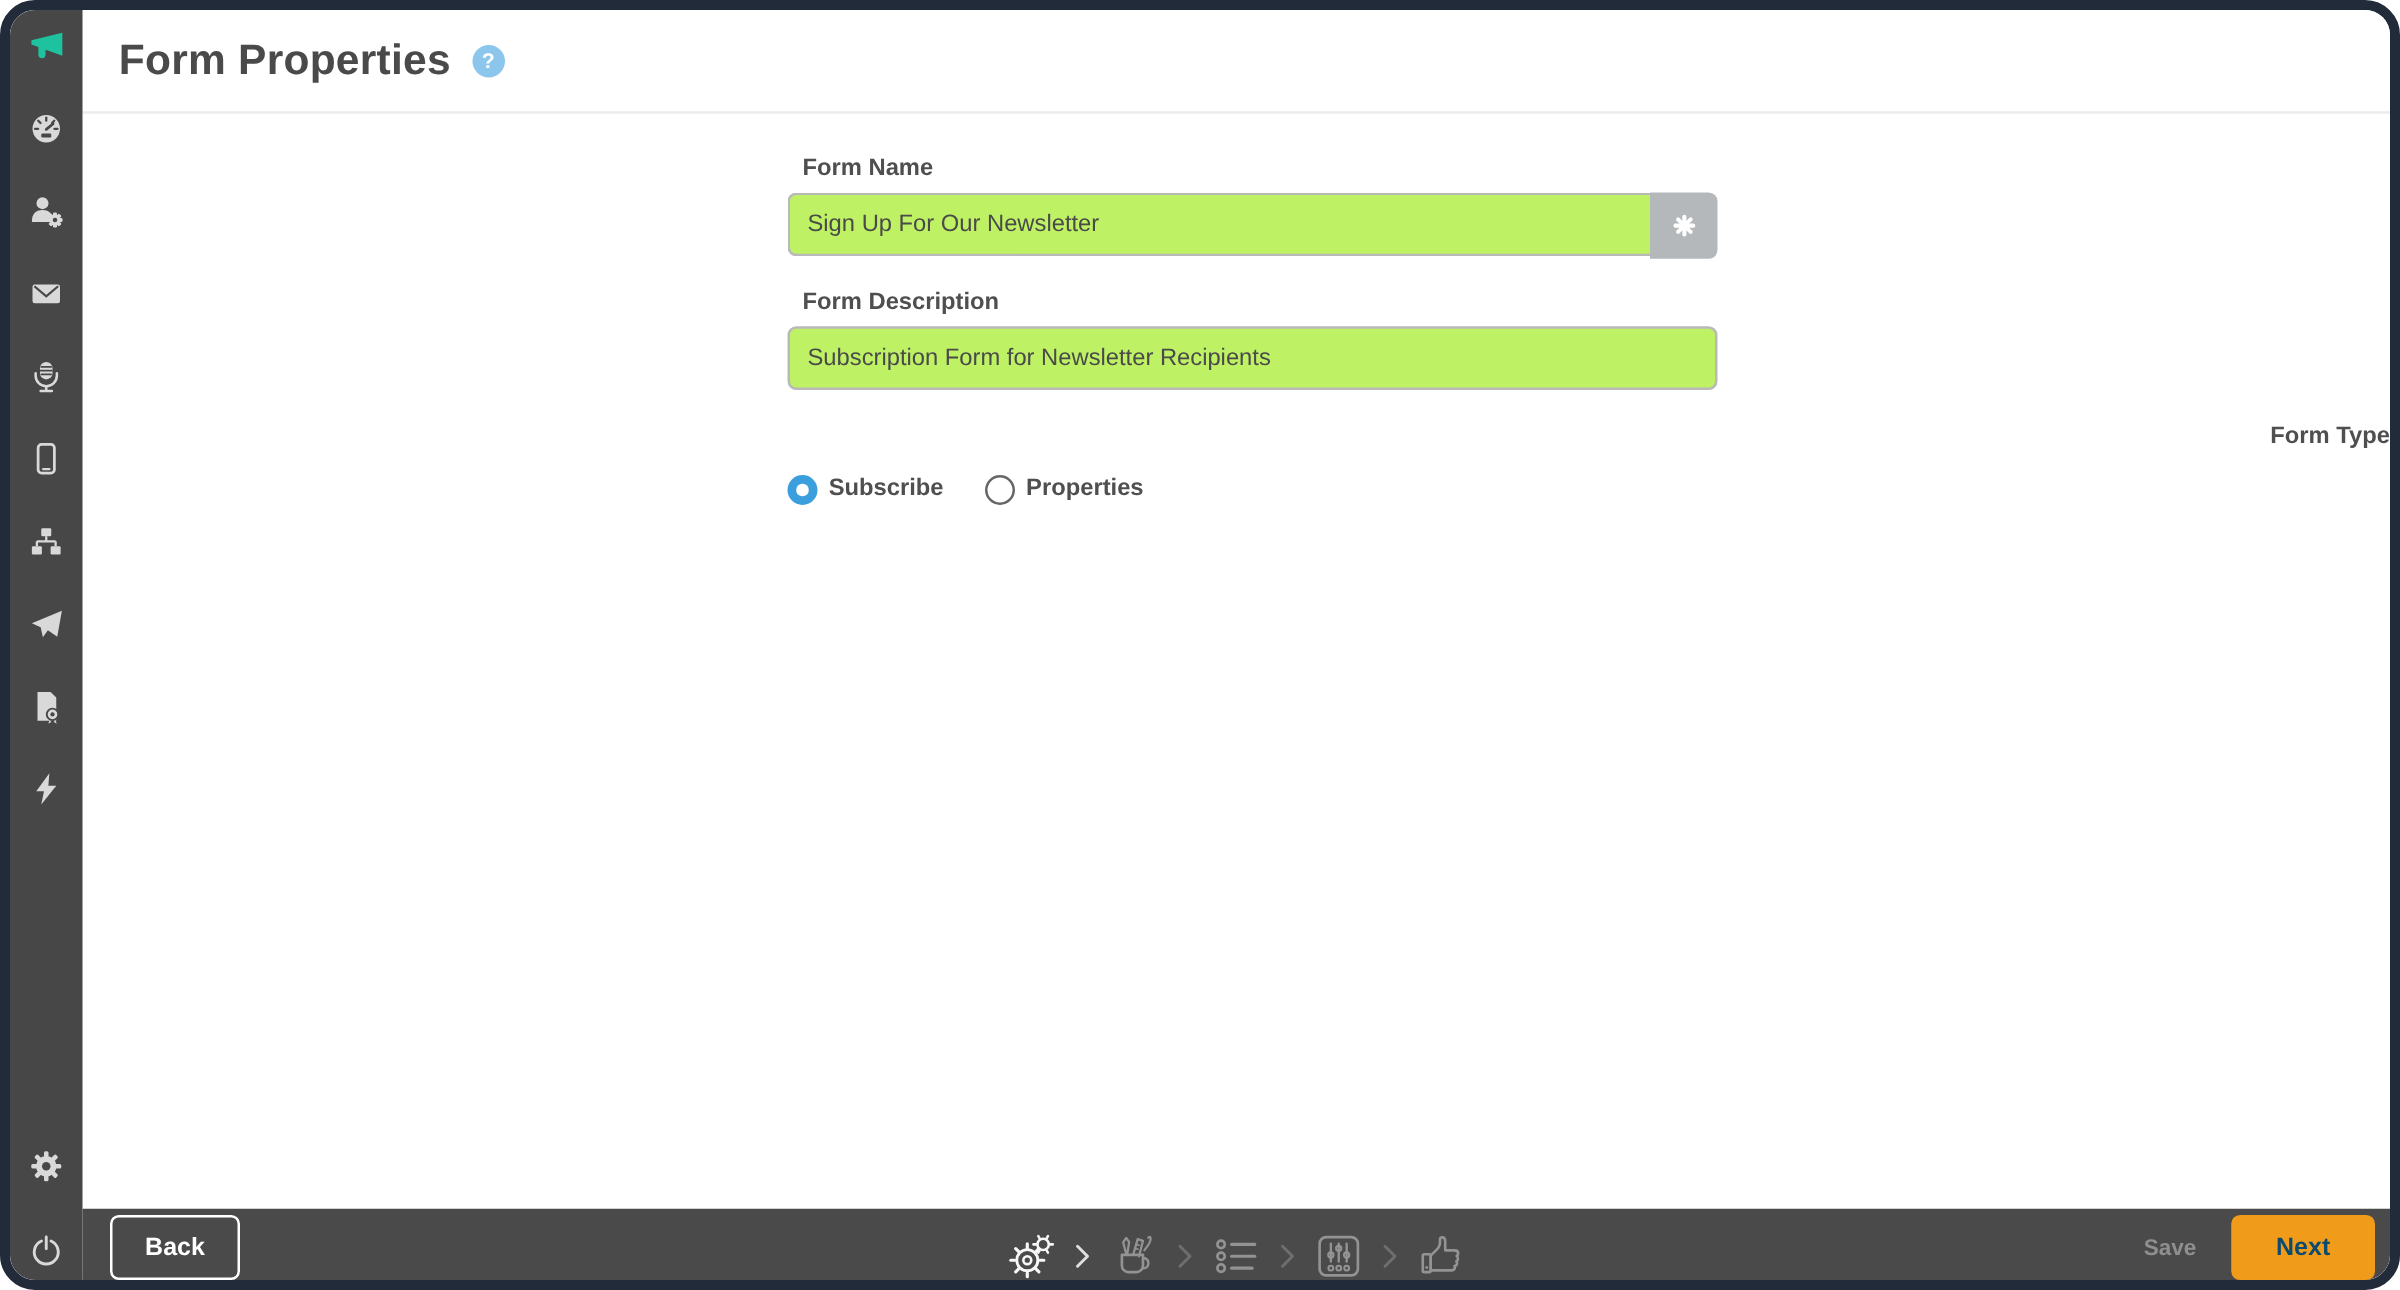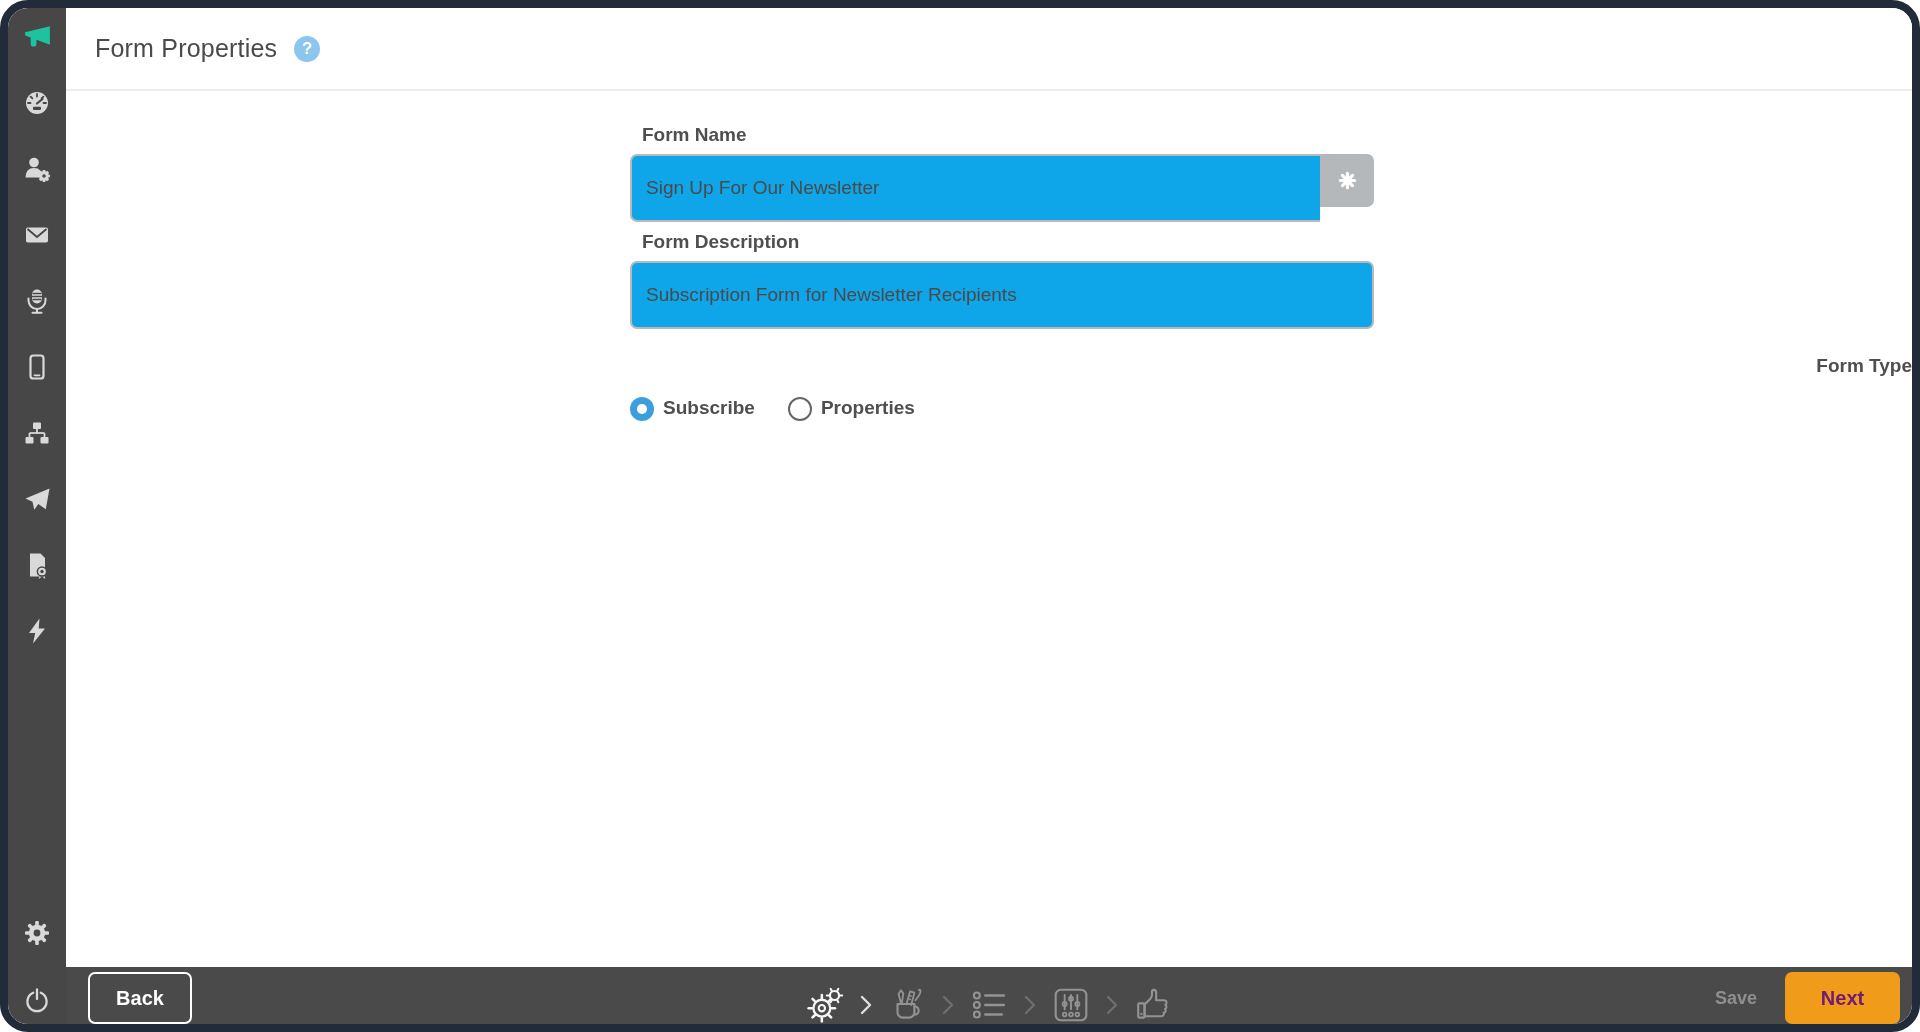--- a/index.html
+++ b/index.html
@@ -18,31 +18,31 @@
                cursor:pointer; }
   .logo { margin-top:8px; height:44px; }
   .side-stack { display:flex; flex-direction:column; gap:28px; margin-top:24px; }
   .side-gear  { position:absolute; bottom:72px; left:0; }
   .side-power { position:absolute; bottom:4px;  left:0; }
 
   
   .main { position:absolute; left:58px; right:0; top:0; bottom:57px; background:#fff; z-index:1; }
   .header { height:83px; border-bottom:2px solid #ececec; display:flex; align-items:center;
             padding-left:29px; }
-  .page-title { font-size:25px; font-weight:normal; color:#4a4a4a; letter-spacing:.2px; }
+  .page-title { font-size:34px; font-weight:bold; color:#4a4a4a; letter-spacing:.2px; }
   .help { width:26px; height:26px; border-radius:50%; background:#8cc6ed; color:#ffffff;
           font-size:17px; font-weight:bold; display:flex; align-items:center; justify-content:center;
           margin-left:17px; cursor:pointer; }
 
   .content { padding:33px 0 0 564px; }
   .fg-label { font-size:19px; font-weight:bold; color:#4f4f4f; margin-bottom:8px;margin-left:12px; }
   .field-w { width:744px; }
-  .text-input { width:100%; height:68px; border:2px solid #b9b9b9; border-radius:7px;
+  .text-input { width:100%; height:51px; border:2px solid #b9b9b9; border-radius:7px;
                 font-family:"Liberation Sans", sans-serif; font-size:19px; color:#4a4a4a;
-                padding:0 14px; outline:none; background:#0ea5e9; }
+                padding:0 14px; outline:none; background:#bef264; }
   .input-row { display:flex; width:744px; height:53px; }
   .input-row .text-input { flex:1; border-radius:7px 0 0 7px; border-right:none; }
   .addon { width:54px; height:53px; background:#b5b8ba; border-radius:0 7px 7px 0;
            display:flex; align-items:center; justify-content:center; cursor:pointer; border:none; }
   .group { margin-bottom:24px; }
   .group2 { margin-bottom:26px; }
   .type-label { margin-bottom:20px;text-align:right; }
 
   .radio-row { display:flex; align-items:flex-start; gap:9px; }
   .radio { width:24px; height:24px; border-radius:50%; display:flex; align-items:center;
@@ -61,21 +61,21 @@
   .stepper { position:absolute; left:50%; transform:translateX(-50%); display:flex;
              align-items:center; gap:15px; }
   .step { color:#939393; display:flex; align-items:center; cursor:pointer; }
   .step.active { color:#f7f7f7; }
   .chev { color:#6e6e6e; display:flex; align-items:center; }
   .chev.bright { color:#dedede; }
   .bar-right { margin-left:auto; display:flex; align-items:center; }
   .save-btn { background:transparent; border:none; color:#8f8f8f; font-size:18px; font-weight:bold;
               font-family:"Liberation Sans", sans-serif; margin-right:28px; cursor:pointer; }
   .next-btn { width:115px; height:52px; background:#f09c1a; border:none; border-radius:7px;
-              color:#701a75; font-size:20px; font-weight:bold;
+              color:#0c4a6e; font-size:20px; font-weight:bold;
               font-family:"Liberation Sans", sans-serif; cursor:pointer; }
   svg { display:block; }
 </style>
 </head>
 <body>
 
 <div class="app">
 
   <aside class="sidebar">
     <div class="side-item logo">

